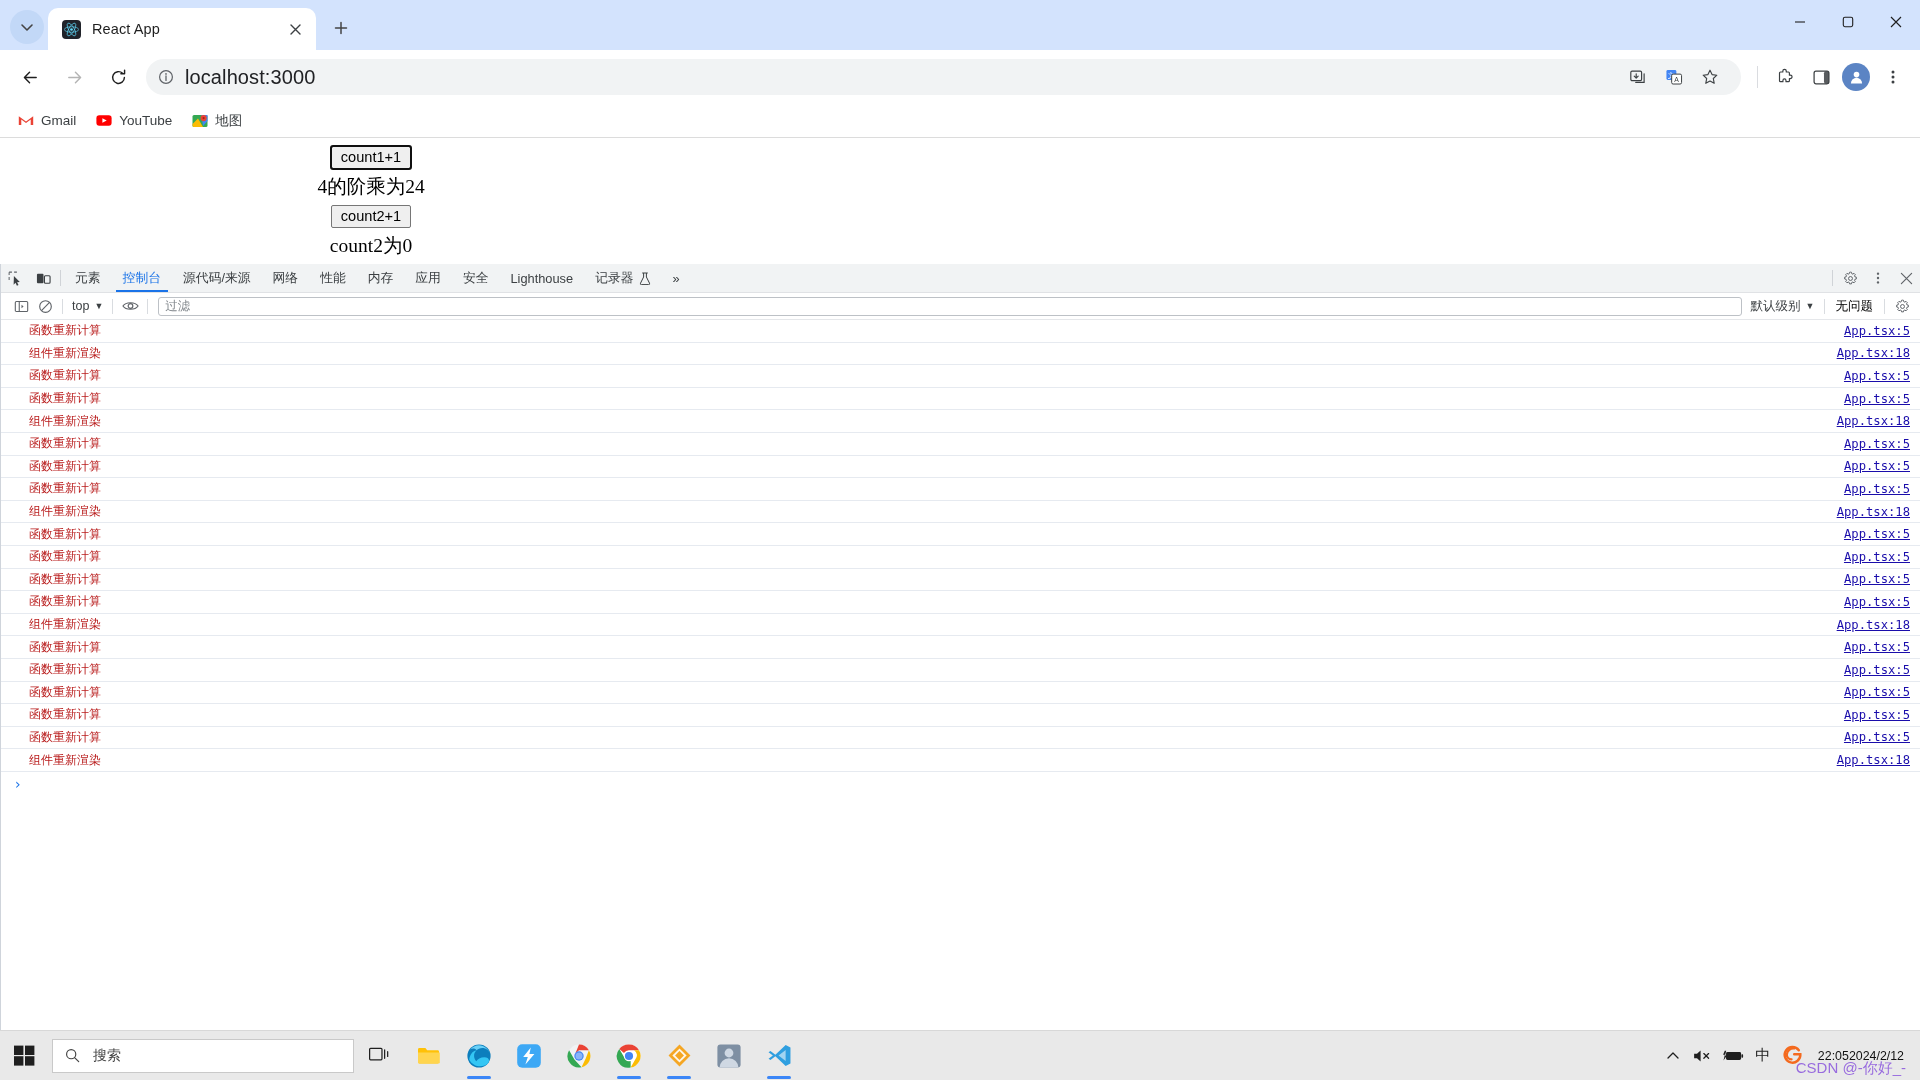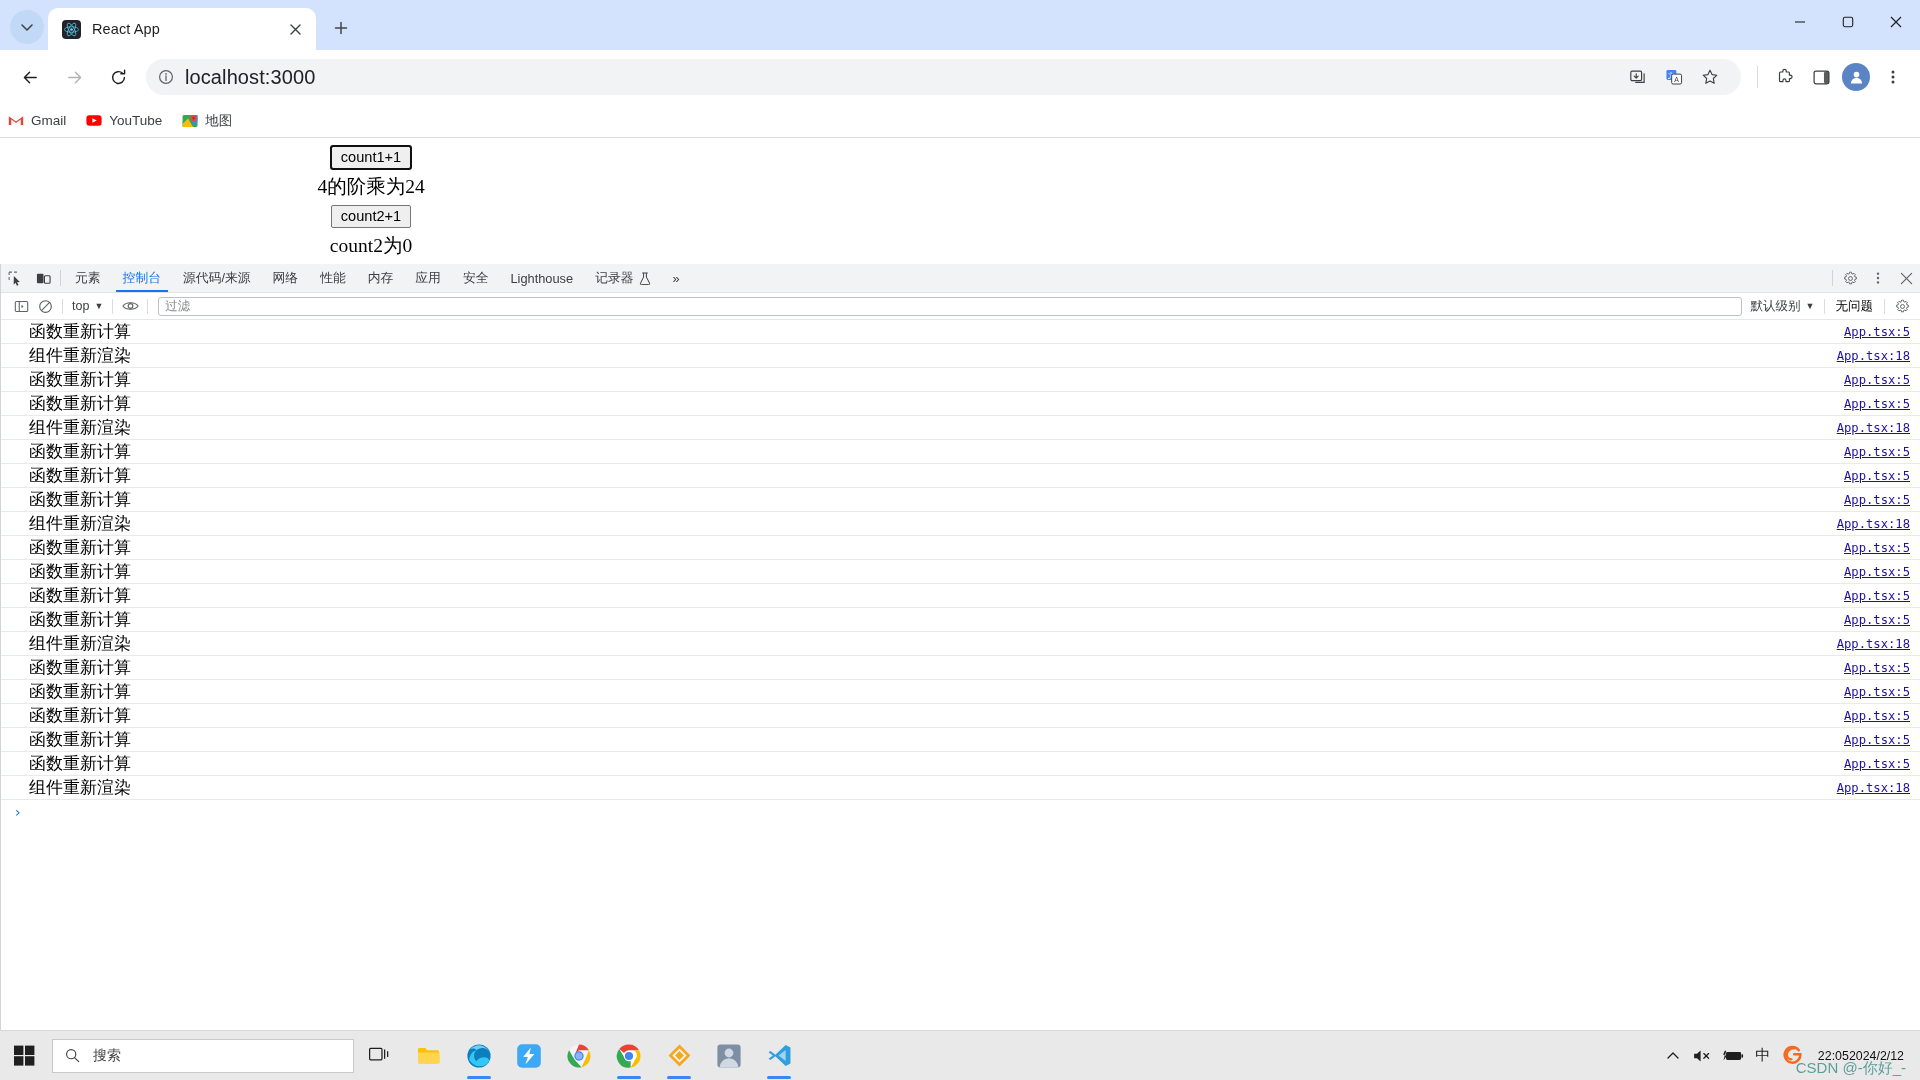--- a/index.html
+++ b/index.html
@@ -105,20 +105,21 @@
     width: 28px; height: 28px; border-radius: 50%;
     background: #5b84c4;
     display:flex; align-items:center; justify-content:center;
     margin: 0 4px; cursor: pointer; flex:none;
   }
 
   
   #bookmarks-bar {
     height: 34px; background: #fff;
     display: flex; align-items: center;
+    padding-left: 10px;
     border-bottom: 1px solid #dcdcdc;
   }
   .bookmark {
     display: flex; align-items: center;
     height: 26px; padding: 0 8px; margin-right: 4px;
     border-radius: 4px; cursor: pointer;
   }
   .bookmark .bm-icon { width: 16px; height: 16px; margin-right: 7px; flex:none; display:flex; align-items:center; justify-content:center;}
   .bookmark .bm-label { font-size: 13.5px; color: #3c4043; white-space: nowrap; }
 
@@ -240,21 +241,21 @@
   }
   .log-row {
     display: flex; align-items: center;
     min-height: 22.6px;
     border-bottom: 1px solid #e6eaf0;
     padding-left: 28px; padding-right: 10px;
   }
   .log-msg {
     flex: 1;
     font-family: Liberation Mono, monospace;
-    font-size: 17px; color: #000000;
+    font-size: 12px; color: #b91c1c;
     white-space: nowrap;
   }
   .log-src {
     font-family: "DejaVu Sans Mono", "Liberation Mono", monospace;
     font-size: 12.2px; color: #1a0dab;
     text-decoration: underline; cursor: pointer;
     white-space: nowrap; flex: none;
   }
   #console-prompt {
     display: flex; align-items: center;
@@ -307,21 +308,21 @@
     cursor: pointer; flex:none;
   }
   #tray-clock {
     display: flex; flex-direction: row;
     align-items: center; justify-content: center;
     font-size: 12.4px; color: #111; line-height: 16px;
     padding: 0 10px; cursor: pointer; min-width: 86px;
   }
   #watermark {
     position: absolute; right: 14px; bottom: 2px;
-    font-size: 15px; color: #0f766e; opacity: .65;
+    font-size: 15px; color: #6d28d9; opacity: .65;
     font-family: "Liberation Sans", sans-serif;
     pointer-events: none; white-space: nowrap;
   }
 </style>
 </head>
 <body>
 
 <div id="browser-window">
 
   <div id="tab-strip">

